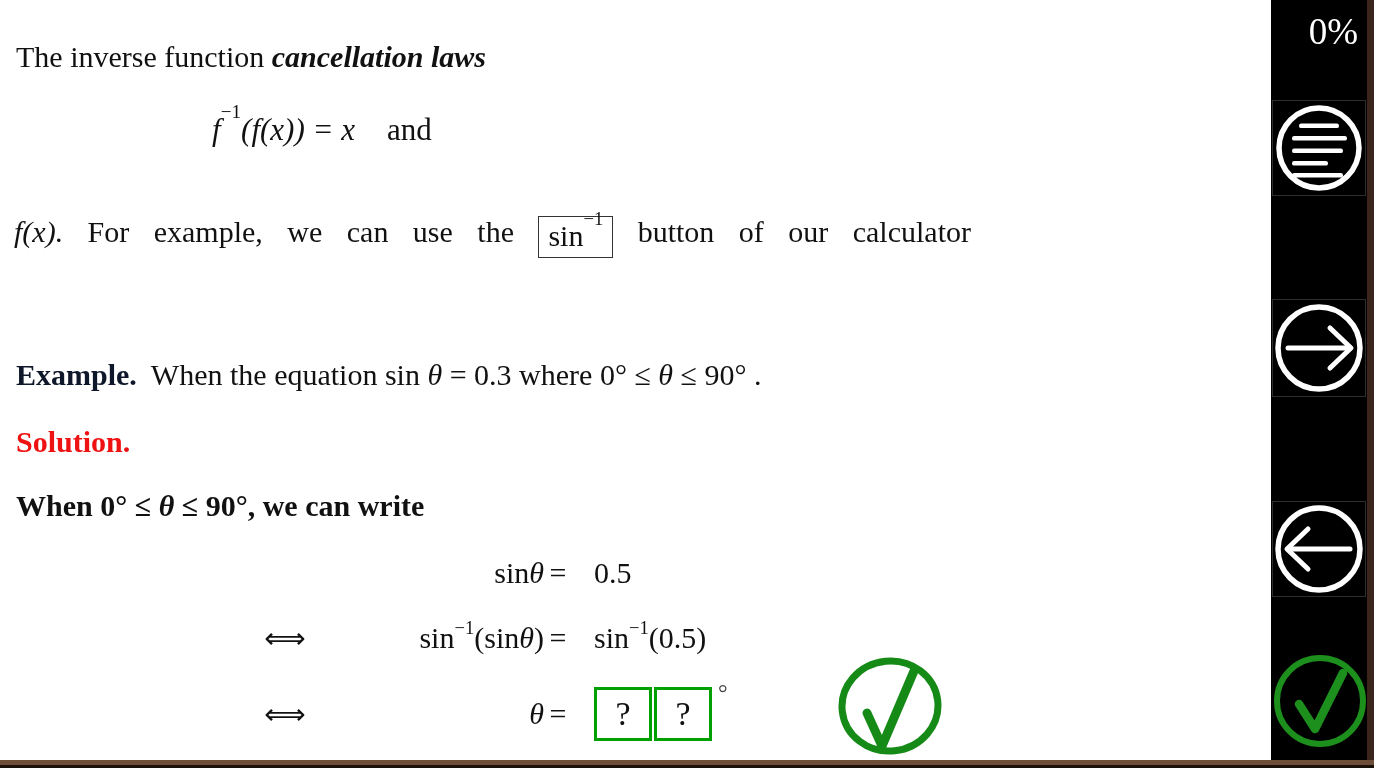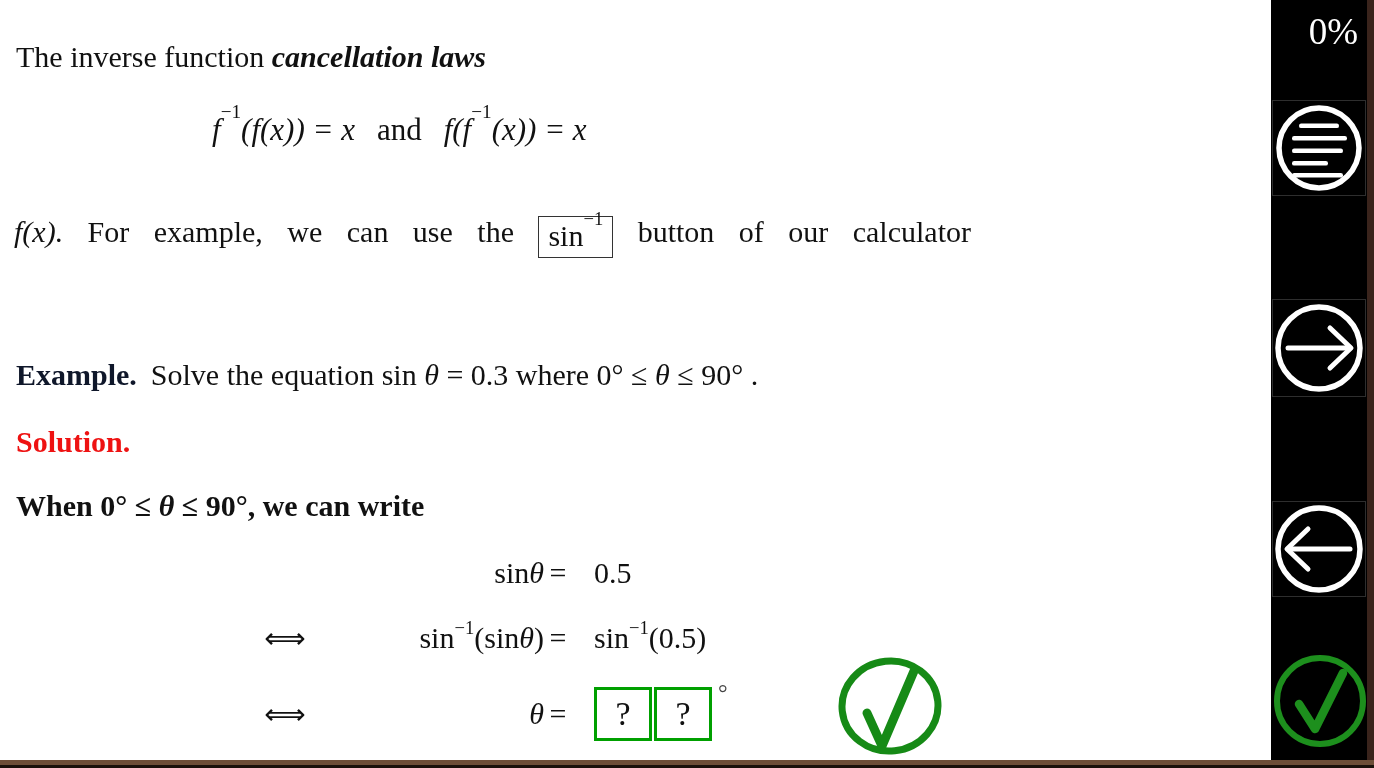--- a/index.html
+++ b/index.html
@@ -11,21 +11,21 @@
   .content { position:absolute; left:0; top:0; width:1271px; height:760px; background:#fff; }
 
   .it { font-style:italic; }
   .bold { font-weight:bold;font-style:italic; }
   sup.msup { font-size:0.62em; position:relative; top:-0.55em; line-height:0; }
 
   .title { position:absolute; left:16px; top:40px; font-size:30px; white-space:nowrap; }
 
   .display-math {
     position:absolute; left:212px; top:112px; font-size:31px;
-    display:flex; align-items:baseline; gap:22px; white-space:nowrap;
+    display:flex; align-items:baseline; gap:32px; white-space:nowrap;
   }
 
   .paragraph { position:absolute; left:14px; top:188px; width:957px; font-size:30px; line-height:45px; }
   .pline { text-align:justify; text-align-last:justify; }
   .pline.last { text-align:justify; text-align-last:left; }
   .inline-btn-box {
     display:inline-block; border:1.5px solid #333; padding:0 9px 2px 9px;
     line-height:38px; vertical-align:-4px; background:#fff;margin-top:28px;
   }
 
@@ -78,29 +78,28 @@
 <div class="screen">
   <div class="content">
 
     <div class="title">
       <span>The inverse function </span><span class="bold">cancellation laws</span>
     </div>
 
     <div class="display-math">
       <span><span class="it">f</span><sup class="msup">−1</sup><span class="it">(f(x)) = x</span></span>
       <span>and</span>
-      <span><span class="it">f(f</span><sup class="msup">−1</sup><span class="it">(x)) = x</span></span>
     </div>
 
     <div class="paragraph">
       <div class="pline"><span class="it">f(x).</span><span> For example, we can use the </span><span class="inline-btn-box"><span>sin</span><sup class="msup">−1</sup></span><span> button of our calculator</span></div>
     </div>
 
     <div class="example-line">
-      <span class="example-label">Example.</span><span>Solve the equation sin </span><span class="it">θ</span><span> = 0.3 where 0° ≤ </span><span class="it">θ</span><span> ≤ 90° .</span>
+      <span class="example-label">Example.</span><span>When the equation sin </span><span class="it">θ</span><span> = 0.3 where 0° ≤ </span><span class="it">θ</span><span> ≤ 90° .</span>
     </div>
 
     <div class="solution-line">
       <span class="solution-label">Solution.</span>
     </div>
 
     <div class="when-line">
       <span>When 0° ≤ </span><span class="it">θ</span><span> ≤ 90°, we can write</span>
     </div>
 

